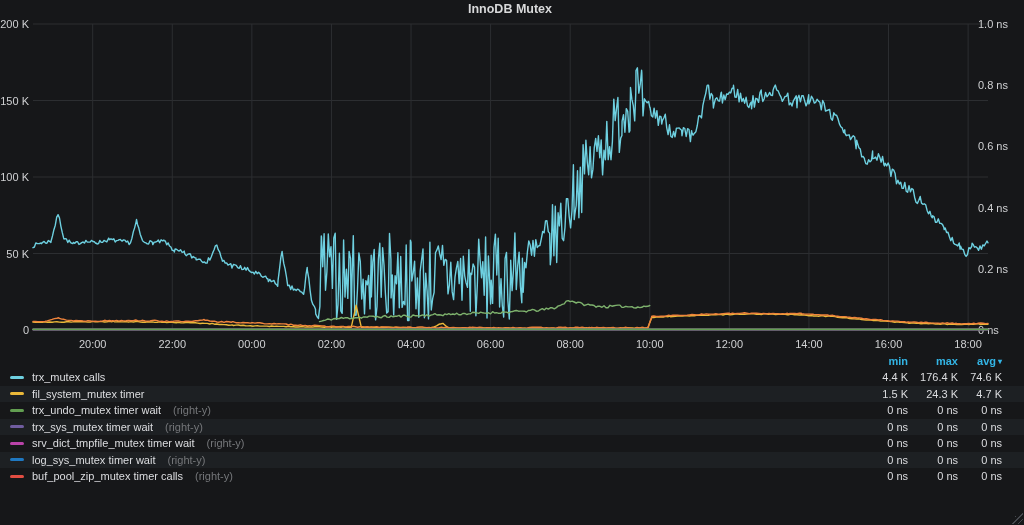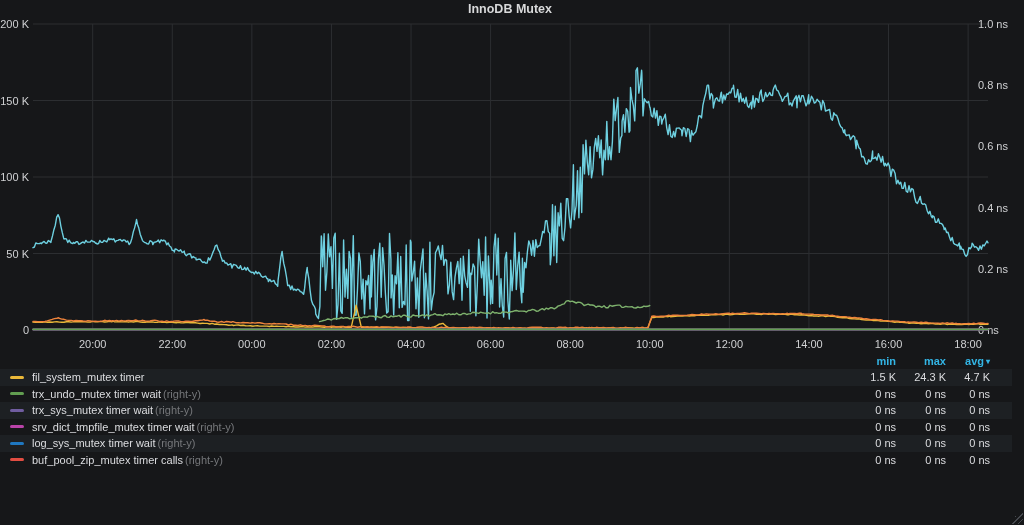--- a/index.html
+++ b/index.html
@@ -2,33 +2,33 @@
 <html><head>
 <meta charset="utf-8">
 <style>
   html,body{margin:0;padding:0;background:#161719;}
   body{width:1024px;height:525px;overflow:hidden;font-family:"Liberation Sans",sans-serif;}
   .panel{position:relative;width:1024px;height:525px;background:#161719;}
   .panel-title{position:absolute;top:0;left:0;right:4px;height:19px;line-height:19px;
     text-align:center;color:#d8d9da;font-size:12.5px;font-weight:700;cursor:pointer;z-index:2;}
   svg#chart{position:absolute;top:0;left:0;z-index:1;}
   svg text{font-family:"Liberation Sans",sans-serif;}
-  .legend{position:absolute;top:352px;left:0;right:12px;z-index:2;}
+  .legend{position:absolute;top:352px;left:0;right:0;z-index:2;}
   .legend-header{display:flex;height:17px;align-items:center;padding:0 22px 0 10px;
     color:#33b5e5;font-weight:700;font-size:11px;}
   .lh-spacer{flex:1;}
   .hcol{width:50px;text-align:right;cursor:pointer;}
   .hcol.min{width:56px;} .hcol.avg{width:44px;}
   .caret{font-size:8px;margin-left:2px;display:inline-block;transform:translateY(-1px);}
   .lrow{display:flex;height:16.5px;align-items:center;padding:0 22px 0 10px;
     font-size:11px;color:#dcdde0;white-space:nowrap;}
   .lrow.alt{background:#1d2023;}
   .dash{width:14px;height:3px;border-radius:2px;margin-right:8px;flex:none;cursor:pointer;}
   .lname{cursor:pointer;}
-  .lsuffix{color:#75777a;margin-left:2px;}
+  .lsuffix{color:#75777a;margin-left:12px;}
   .lspacer{flex:1;}
   .lval{width:50px;text-align:right;}
   .lval.min{width:56px;} .lval.avg{width:44px;}
   .resize-handle{position:absolute;right:1px;bottom:1px;width:11px;height:11px;cursor:nwse-resize;
     background:linear-gradient(315deg,#45484d 1px,transparent 1px) 0 0/4px 4px no-repeat,
                linear-gradient(315deg,transparent 3px,#45484d 3px,#45484d 4px,transparent 4px),
                linear-gradient(315deg,transparent 7px,#45484d 7px,#45484d 8px,transparent 8px);
     z-index:3;}
 </style>
 </head>
@@ -90,20 +90,28 @@
     </svg>
 
   <div class="legend">
     <div class="legend-header">
       <div class="lh-spacer"></div>
       <div class="hcol min">min</div>
       <div class="hcol">max</div>
       <div class="hcol avg"><span>avg</span><span class="caret">▾</span></div>
     </div>
     <div id="legend-rows">
+        <div class="lrow">
+          <span class="dash" style="background: rgb(110, 208, 224);"></span>
+          <span class="lname">trx_mutex calls</span>
+          <span class="lspacer"></span>
+          <span class="lval min">4.4 K</span>
+          <span class="lval max">176.4 K</span>
+          <span class="lval avg">74.6 K</span>
+        </div>
         <div class="lrow alt">
           <span class="dash" style="background: rgb(234, 184, 57);"></span>
           <span class="lname">fil_system_mutex timer</span>
           <span class="lspacer"></span>
           <span class="lval min">1.5 K</span>
           <span class="lval max">24.3 K</span>
           <span class="lval avg">4.7 K</span>
         </div>
         <div class="lrow">
           <span class="dash" style="background: rgb(98, 158, 81);"></span>

